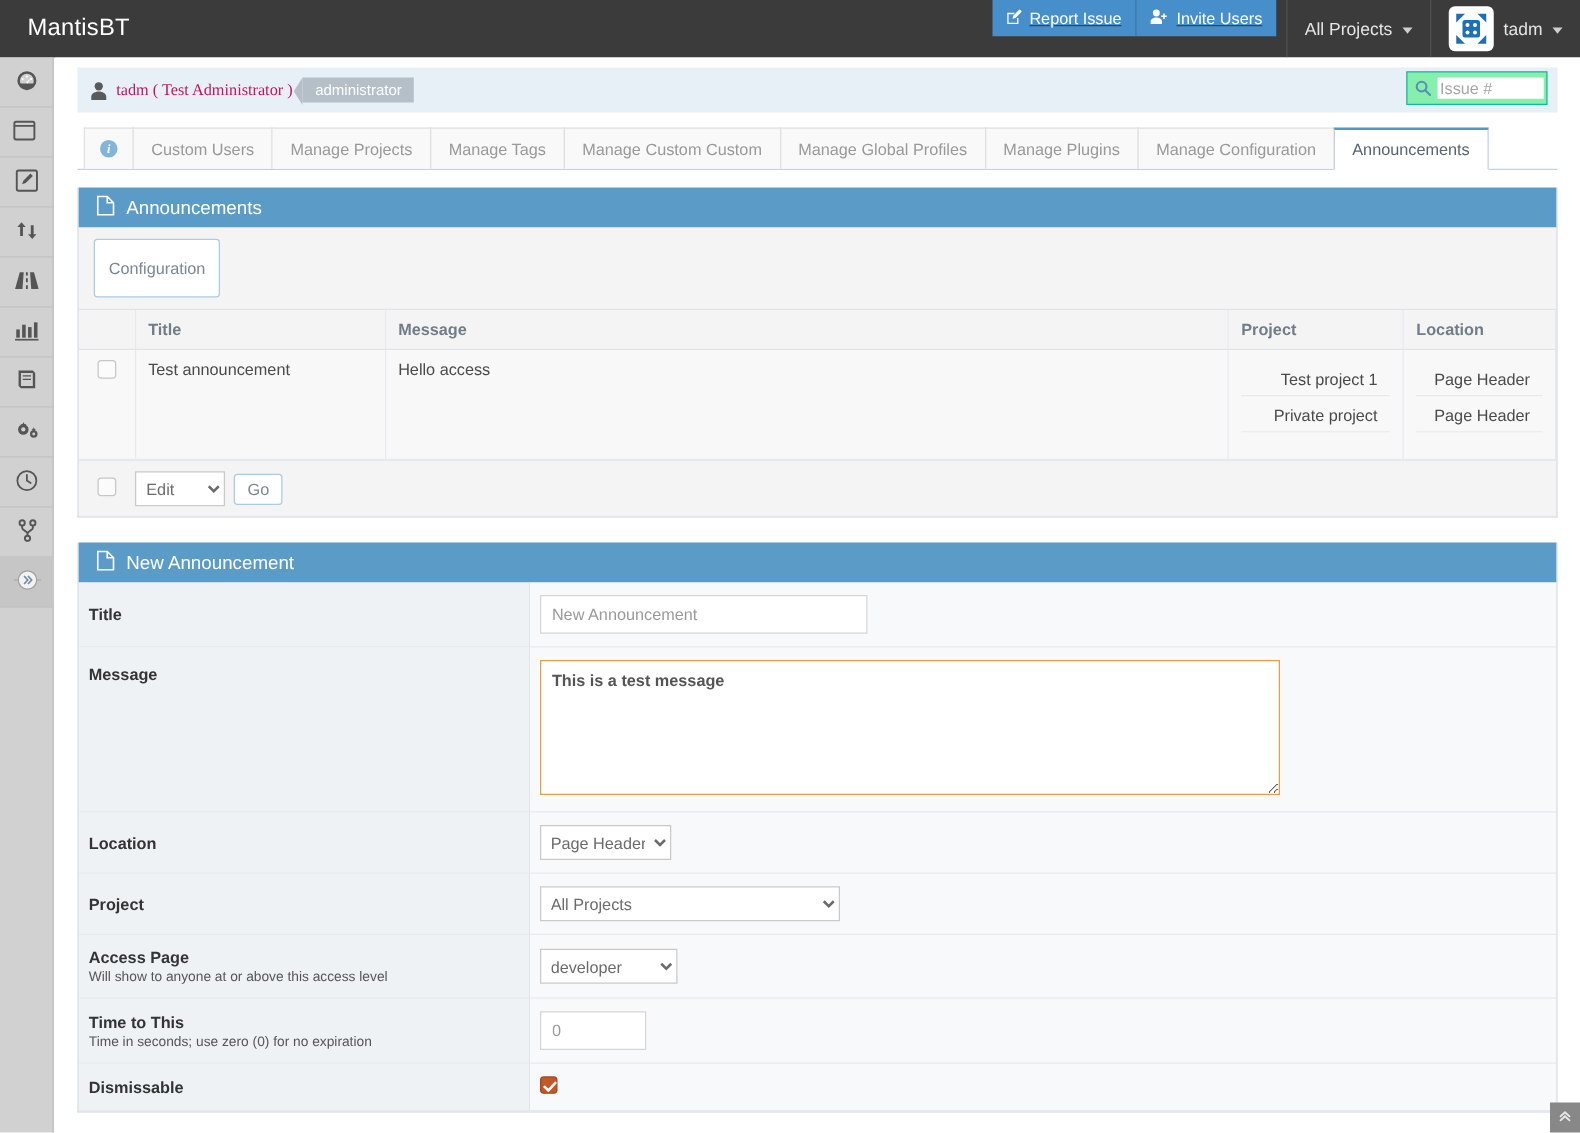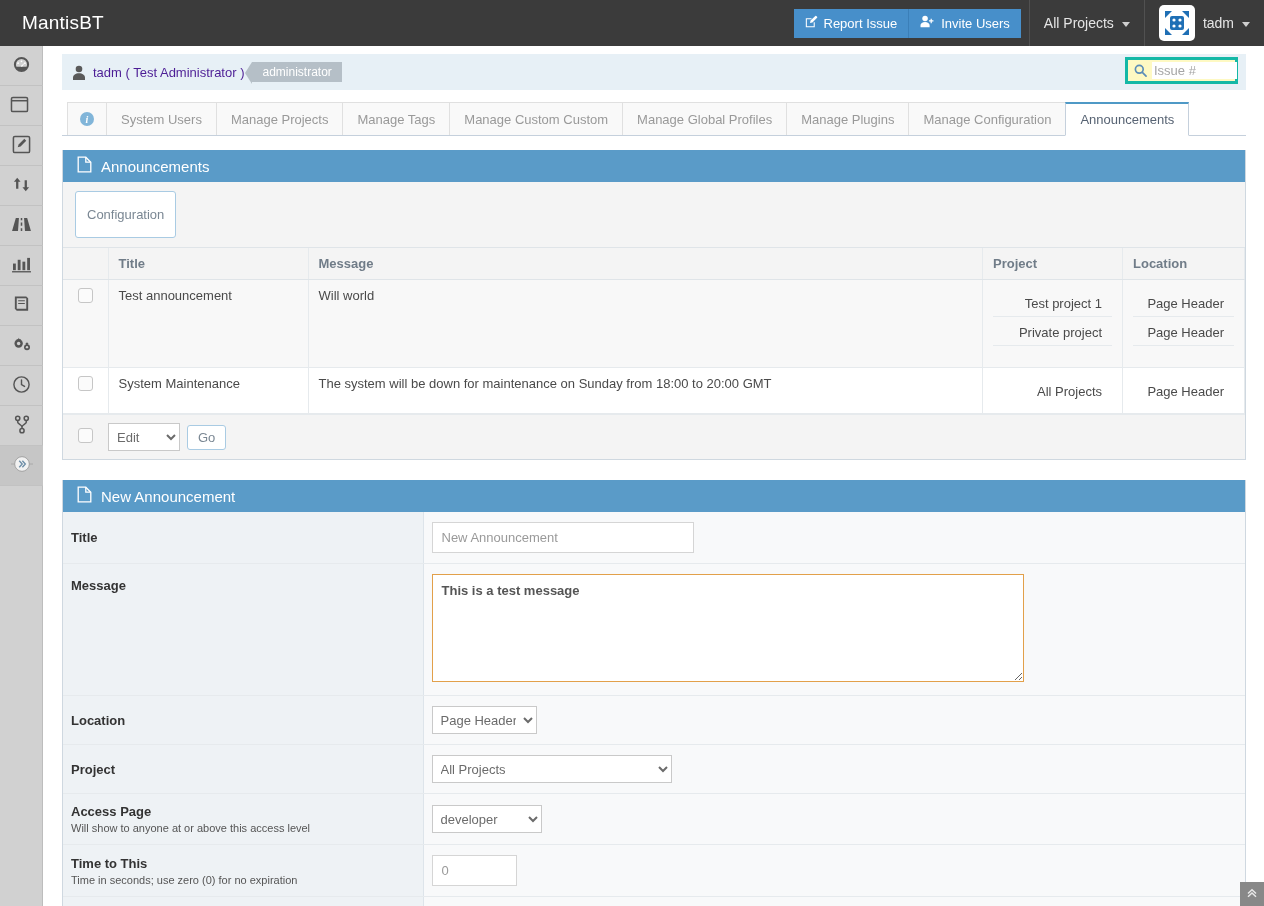--- a/index.html
+++ b/index.html
@@ -24,21 +24,21 @@
     color: #ffffff;
     font-size: 19px;
     padding-left: 22px;
     letter-spacing: .2px;
     white-space: nowrap;
   }
   .nav-right {
     margin-left: auto;
     display: flex; align-items: stretch; height: 46px;
   }
-  .btn-group { display: flex; align-items: center; padding: 14px 8px; }
+  .btn-group { display: flex; align-items: flex-start; padding: 0 8px; text-decoration: underline; }
   .nav-btn {
     background: #478fca;
     color: #fff;
     border: none;
     height: 29px;
     padding: 0 11px;
     font-size: 13px;
     font-family: "Liberation Sans", sans-serif;
     display: flex; align-items: center; gap: 6px;
     cursor: pointer;
@@ -92,39 +92,39 @@
 
   
   .userbar {
     margin: 8px 18px 0 18px;
     height: 36px;
     background: #e7f0f6;
     display: flex; align-items: center;
     padding: 0 10px;
     position: relative;
   }
-  .userbar .uname { color: #4c1d95; font-size: 13px; }
+  .userbar .uname { color: #be185d; font-size: 13px; font-family: Liberation Serif, serif; }
   .badge-role {
     background: #b5bfc7; color: #ffffff;
     font-size: 12px; padding: 3px 10px;
     margin-left: 8px;
     position: relative;
   }
   .badge-role:before {
     content: ""; position: absolute;
     left: -7px; top: 0;
     border-top: 11px solid transparent;
     border-bottom: 11px solid transparent;
     border-right: 7px solid #b5bfc7;
   }
   .issue-search {
     position: absolute; right: 8px; top: 3px;
     width: 113px; height: 27px;
-    border: 3px solid #14b8a6;
-    background: #fef9c3;
+    border: 1px solid #14b8a6;
+    background: #86efac;
     display: flex; align-items: center;
     padding: 0 6px; gap: 5px;
   }
   .issue-search input {
     border: none; outline: none;
     font-size: 13px; width: 85px;
     font-family: "Liberation Sans", sans-serif;
     color: #555;
   }
   .issue-search input::placeholder { color: #a6a6a6; }
@@ -512,21 +512,21 @@
       </span>
       <input type="text" placeholder="Issue #" style="">
     </div>
   </div>
 
   <div class="tabs">
     <div class="tab info-tab">
       <span class="info-dot">i</span>
     </div>
     <div class="tab">
-        <span>System Users</span>
+        <span>Custom Users</span>
       </div>
     <div class="tab">
         <span>Manage Projects</span>
       </div>
     <div class="tab">
         <span>Manage Tags</span>
       </div>
     <div class="tab">
         <span>Manage Custom Custom</span>
       </div>
@@ -568,43 +568,30 @@
           <th class="col-proj">Project</th>
           <th class="col-loc">Location</th>
         </tr>
       </thead>
       <tbody>
         <tr class="alt">
           <td class="col-cb center">
             <span class="cb"></span>
           </td>
           <td class="col-title">Test announcement</td>
-          <td class="col-msg">Will world</td>
+          <td class="col-msg">Hello access</td>
           <td class="col-proj nopad">
             <div class="subrow">Test project 1</div>
             <div class="subrow">Private project</div>
             <div class="subrow empty"></div>
           </td>
           <td class="col-loc nopad">
             <div class="subrow">Page Header</div>
             <div class="subrow">Page Header</div>
             <div class="subrow empty"></div>
-          </td>
-        </tr>
-        <tr>
-          <td class="col-cb center">
-            <span class="cb"></span>
-          </td>
-          <td class="col-title">System Maintenance</td>
-          <td class="col-msg">The system will be down for maintenance on Sunday from 18:00 to 20:00 GMT</td>
-          <td class="col-proj nopad">
-            <div class="subrow">All Projects</div>
-          </td>
-          <td class="col-loc nopad">
-            <div class="subrow">Page Header</div>
           </td>
         </tr>
       </tbody>
     </table>
 
     <div class="action-row">
       <div class="cbwrap">
         <span class="cb"></span>
       </div>
       <select class="plain" style="width:72px">

